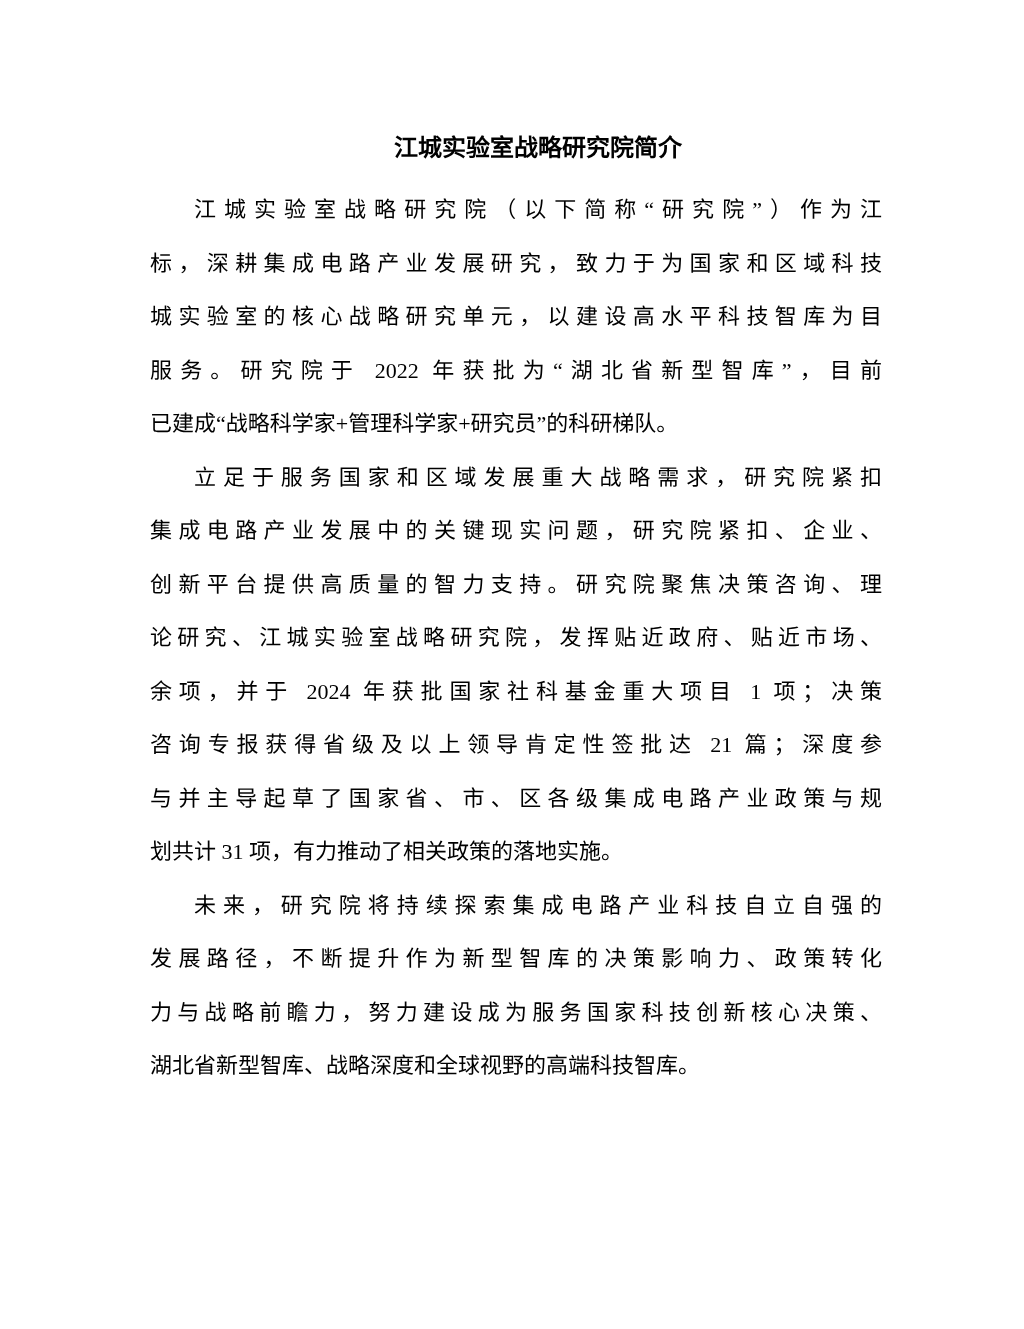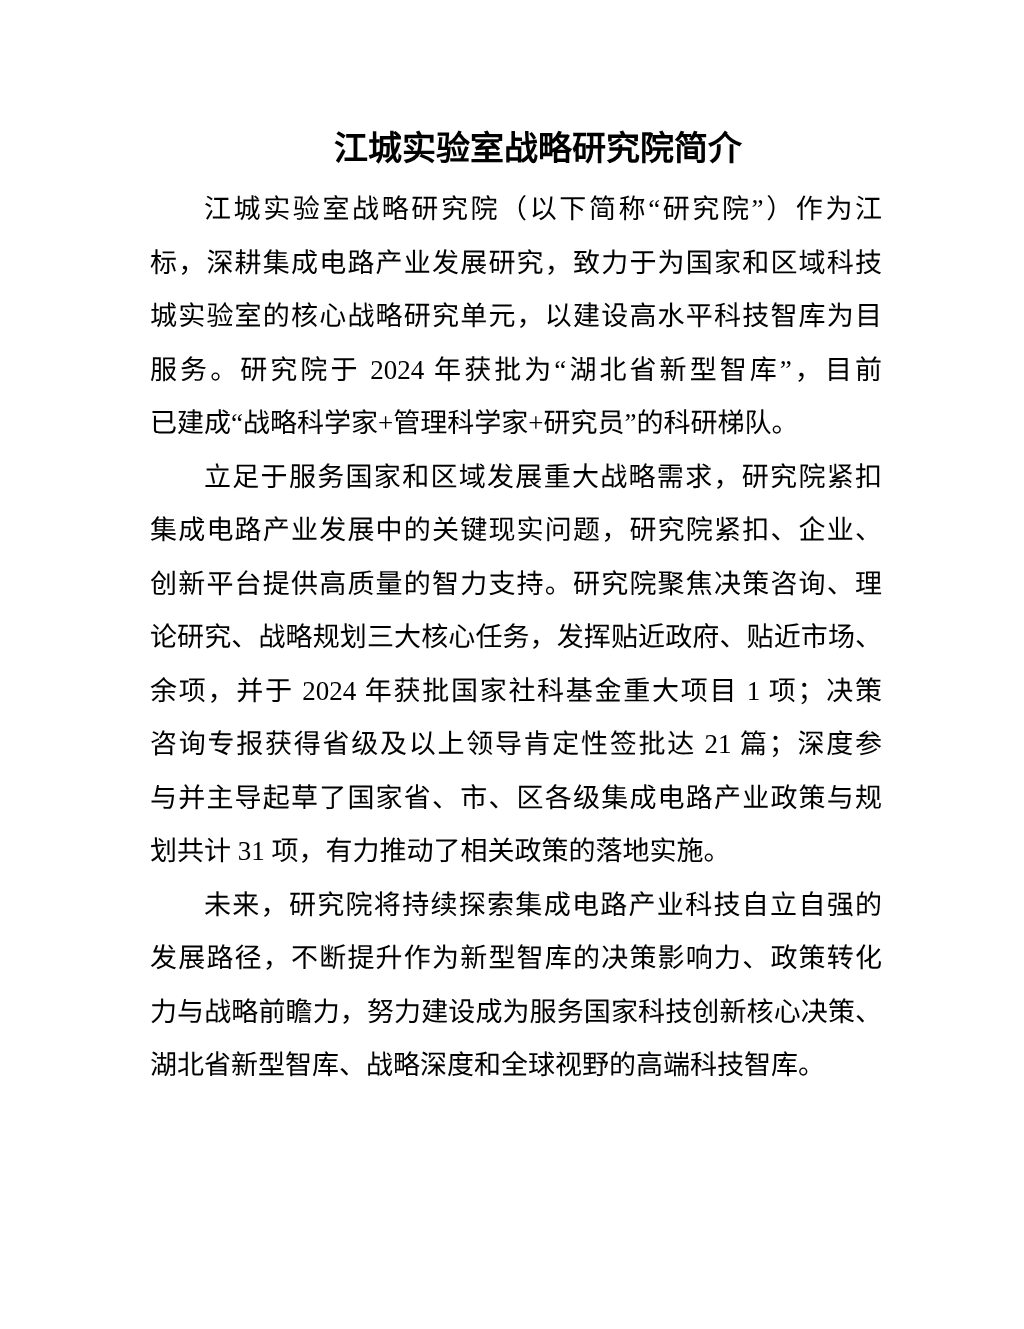--- a/index.html
+++ b/index.html
@@ -15,29 +15,29 @@
     color: #000000;
     overflow: hidden;
     box-sizing: border-box;
     padding: 128px 142px 0 150px;
   }
   .doc-title {
     margin: 0 0 15px 0;
     padding-left: 44px;
     font-family: "Liberation Sans", "DejaVu Sans", sans-serif;
     font-weight: 700;
-    font-size: 34px;
+    font-size: 24px;
     line-height: 40px;
     text-align: center;
     color: #000000;
     white-space: nowrap;
   }
   .body-text {
     font-family: "Liberation Serif", "DejaVu Serif", serif;
-    font-size: 27px;
+    font-size: 22px;
     color: #000000;
   }
   .para {
     margin: 0;
     padding: 0;
   }
   .line {
     line-height: 53.5px;
     height: 53.5px;
     text-align: justify;
@@ -54,28 +54,28 @@
 </head>
 <body>
 
 <div class="page">
   <h1 class="doc-title">江城实验室战略研究院简介</h1>
   <div class="body-text">
     <div class="para">
         <div class="line">江城实验室战略研究院（以下简称“研究院”）作为江</div>
         <div class="line">标，深耕集成电路产业发展研究，致力于为国家和区域科技</div>
         <div class="line">城实验室的核心战略研究单元，以建设高水平科技智库为目</div>
-        <div class="line">服务。研究院于 2024 年获批为“湖北省新型智库”，目前</div>
+        <div class="line">服务。研究院于 2022 年获批为“湖北省新型智库”，目前</div>
         <div class="line line-last">已建成“战略科学家+管理科学家+研究员”的科研梯队。</div>
       </div>
     <div class="para">
         <div class="line">立足于服务国家和区域发展重大战略需求，研究院紧扣</div>
         <div class="line">集成电路产业发展中的关键现实问题，研究院紧扣、企业、</div>
         <div class="line">创新平台提供高质量的智力支持。研究院聚焦决策咨询、理</div>
-        <div class="line">论研究、战略规划三大核心任务，发挥贴近政府、贴近市场、</div>
+        <div class="line">论研究、江城实验室战略研究院，发挥贴近政府、贴近市场、</div>
         <div class="line">余项，并于 2024 年获批国家社科基金重大项目 1 项；决策</div>
         <div class="line">咨询专报获得省级及以上领导肯定性签批达 21 篇；深度参</div>
         <div class="line">与并主导起草了国家省、市、区各级集成电路产业政策与规</div>
         <div class="line line-last">划共计 31 项，有力推动了相关政策的落地实施。</div>
       </div>
     <div class="para">
         <div class="line">未来，研究院将持续探索集成电路产业科技自立自强的</div>
         <div class="line">发展路径，不断提升作为新型智库的决策影响力、政策转化</div>
         <div class="line">力与战略前瞻力，努力建设成为服务国家科技创新核心决策、</div>
         <div class="line line-last">湖北省新型智库、战略深度和全球视野的高端科技智库。</div>

